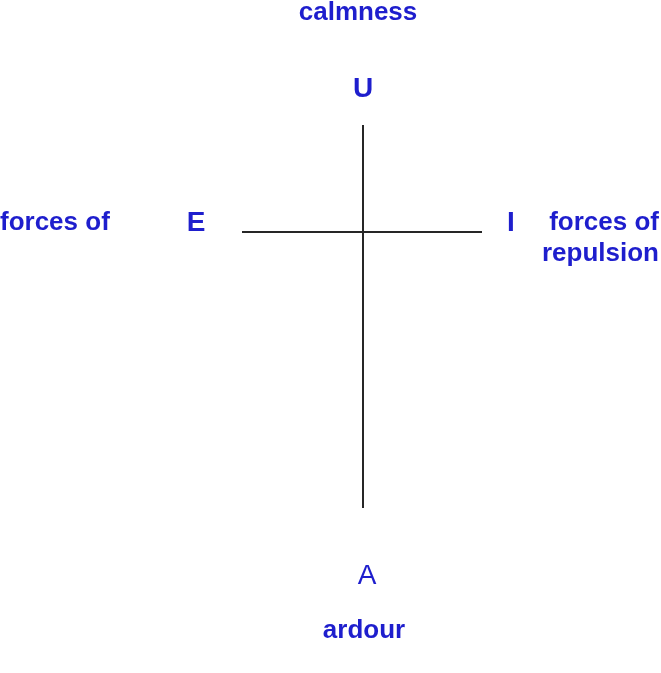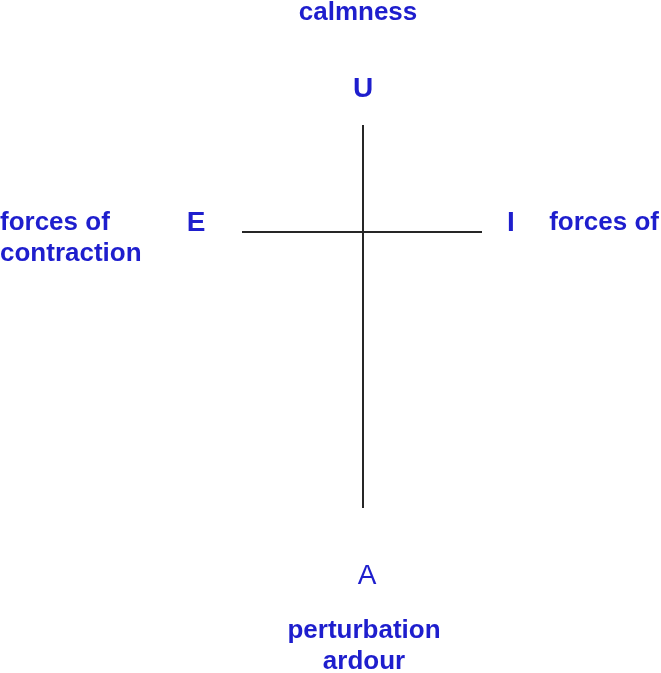--- a/index.html
+++ b/index.html
@@ -87,28 +87,27 @@
   <div class="axis vertical"></div>
   <div class="axis horizontal"></div>
 
   <div class="label-block top">
     <div>calmness</div>
   </div>
   <div class="letter u">U</div>
 
   <div class="label-block left">
     <div>forces of</div>
-    <div>contraction</div>
   </div>
   <div class="letter e">E</div>
 
   <div class="label-block right">
     <div>forces of</div>
+    <div>repulsion</div>
   </div>
   <div class="letter i">I</div>
 
   <div class="letter a">A</div>
   <div class="label-block bottom">
-    <div>perturbation</div>
     <div>ardour</div>
   </div>
 
 </div>
 
 </body></html>

